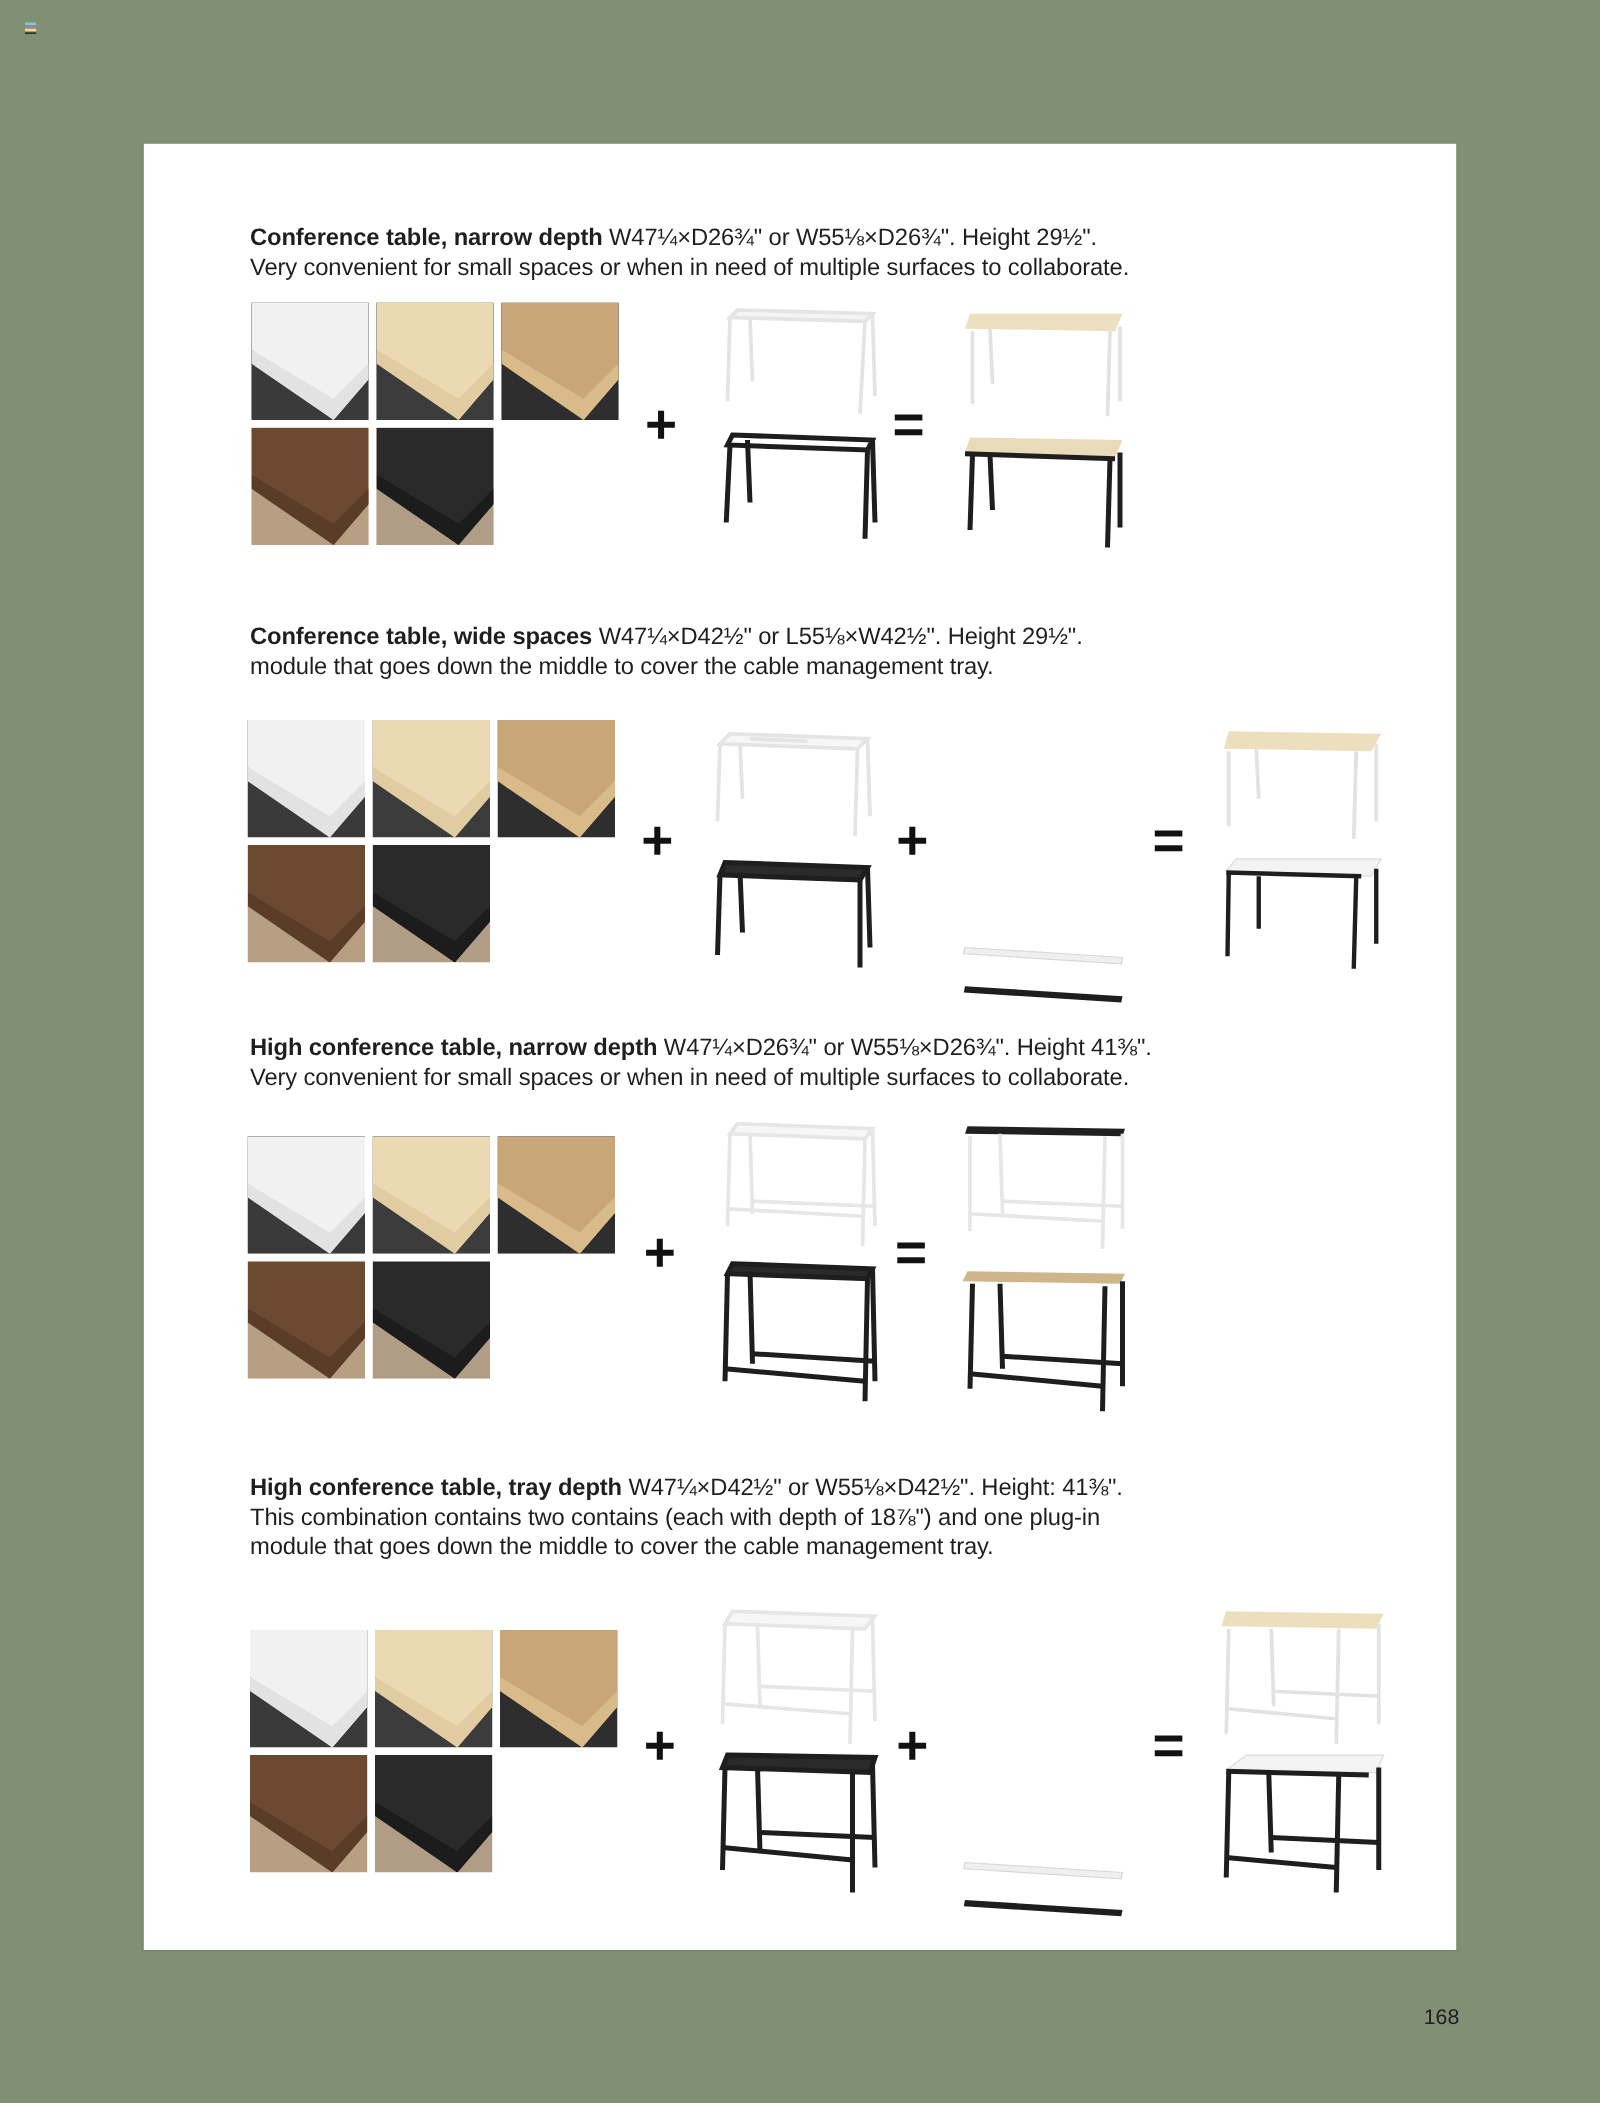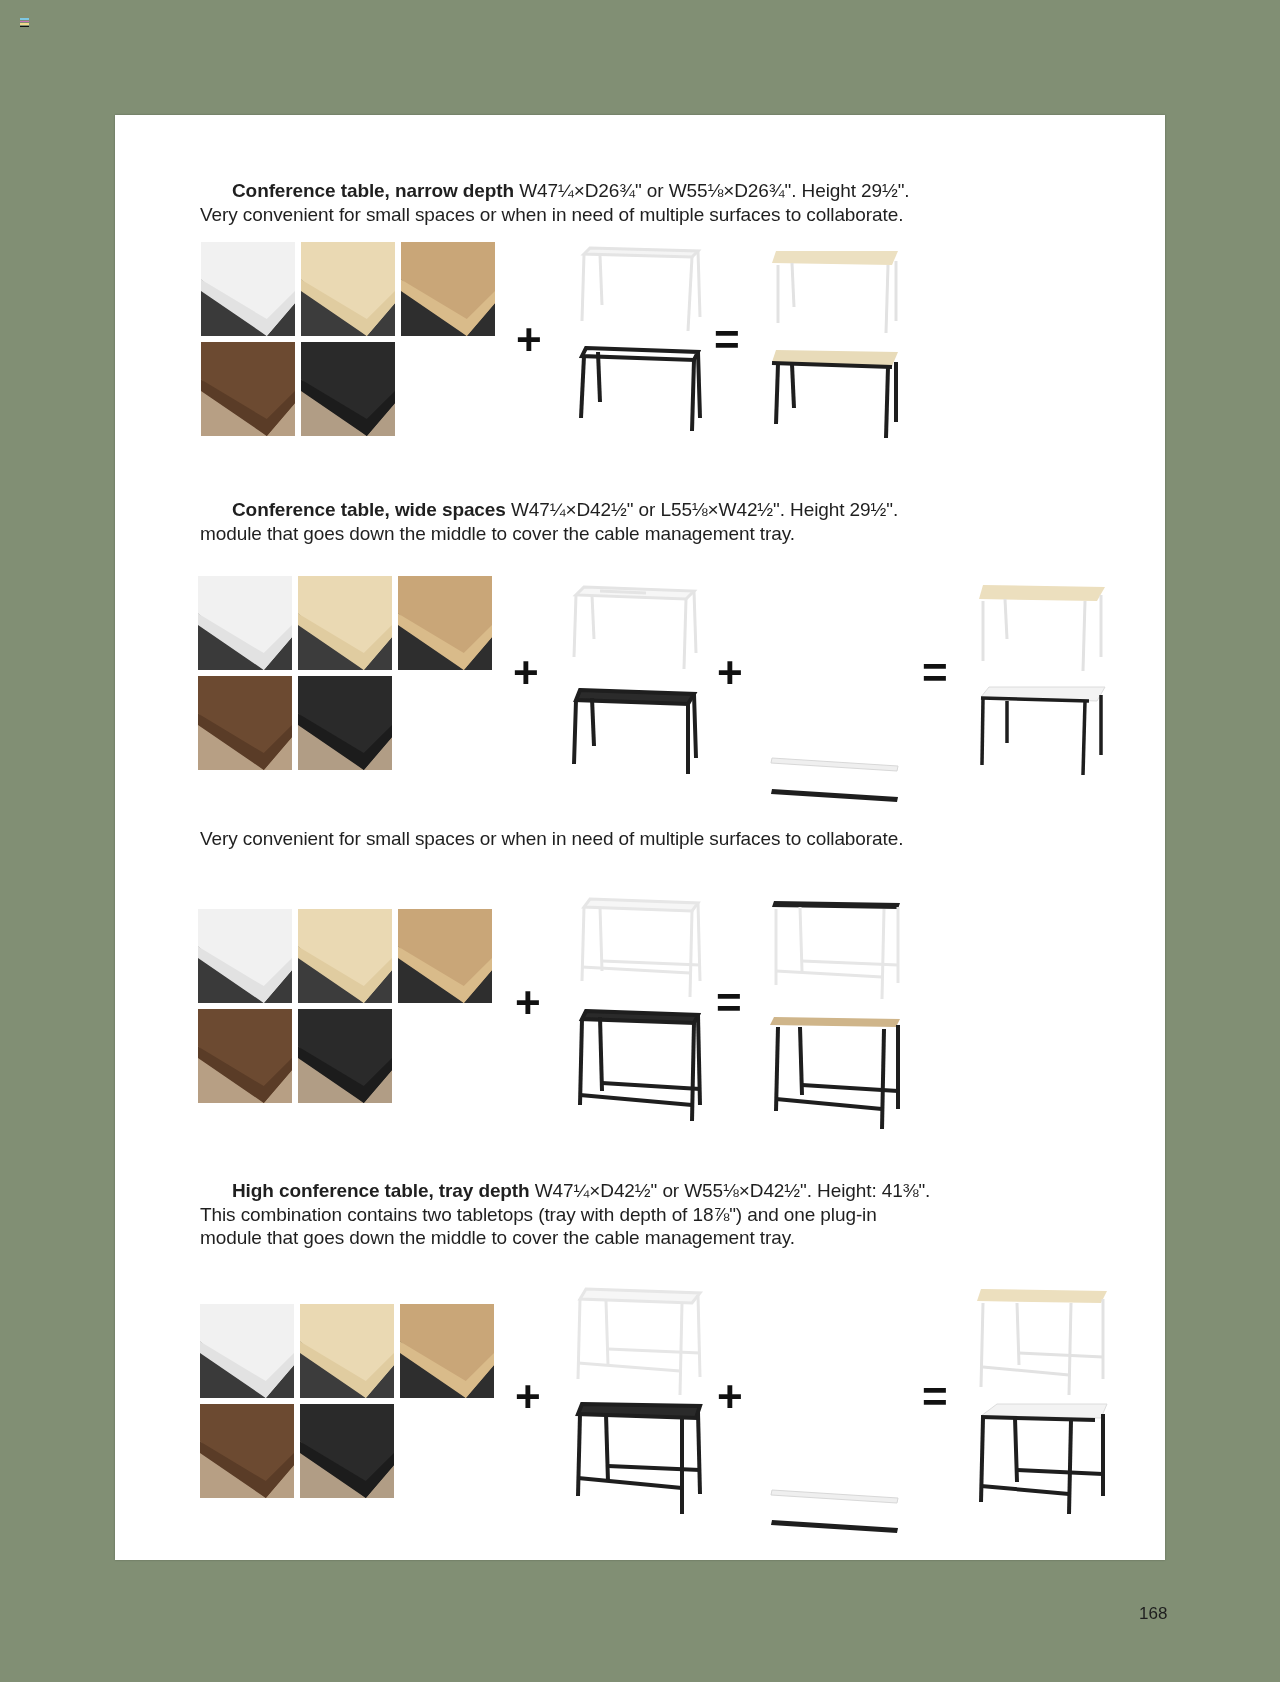--- a/index.html
+++ b/index.html
@@ -3,21 +3,21 @@
 <meta charset="utf-8">
 <style>
   html,body{margin:0;padding:0;}
   body{width:1280px;height:1682px;background:#818f74;position:relative;overflow:hidden;font-family:"Liberation Sans","DejaVu Sans",sans-serif;}
   .menu-icon{position:absolute;left:20px;top:18px;width:9px;height:9px;display:flex;flex-direction:column;gap:1px;}
   .menu-icon span{display:block;height:2px;width:9px;}
   .page{position:absolute;left:115px;top:115px;width:1050px;height:1445px;background:#ffffff;box-shadow:0 0 2px rgba(0,0,0,0.25);}
   .page-number{position:absolute;left:1139px;top:1604px;font-size:17px;color:#1e1e1e;}
   .section{position:absolute;left:0;width:1050px;}
   .desc{position:absolute;left:85px;font-size:19px;line-height:23.5px;color:#1f1f1f;letter-spacing:-0.1px;white-space:nowrap;}
-  .desc b{font-weight:bold;margin-left:32px;}
+  .desc b{font-weight:bold;}
   .swatches{position:absolute;width:300px;height:200px;}
   .swatch{position:absolute;width:94px;height:94px;overflow:hidden;}
   .swatch .floor{position:absolute;inset:0;}
   .swatch .top{position:absolute;left:0;top:0;width:100%;height:100%;clip-path:polygon(0 0,100% 0,100% 65%,70% 100%,0 40%);}
   .swatch .edge{position:absolute;left:0;top:0;width:100%;height:100%;clip-path:polygon(0 40%,70% 82%,100% 52%,100% 65%,70% 100%,0 52%);}
   .op{position:absolute;font-size:44px;font-weight:bold;color:#111;line-height:1;}
   svg.tbl{position:absolute;overflow:visible;}
 </style>
 </head>
 <body>
@@ -180,20 +180,21 @@
           <line x1="6" y1="18" x2="5" y2="84"></line>
           <line x1="30" y1="20" x2="30" y2="62"></line>
           <line x1="108" y1="20" x2="106" y2="94"></line>
           <line x1="124" y1="14" x2="124" y2="74"></line>
         </g>
       </svg>
   </div>
 
   <div class="section" style="top:0;">
     <div class="desc" style="top:712px;">
+      <div><b>High conference table, narrow depth</b><span> W47¼×D26¾" or W55⅛×D26¾". Height 41⅜".</span></div>
       <div>Very convenient for small spaces or when in need of multiple surfaces to collaborate.</div>
     </div>
     <div class="swatches sw" style="left:83px;top:794px;">
         <div class="swatch" style="left: 0px; top: 0px;">
           <div class="floor" style="background:#3a3a3a"></div>
           <div class="top" style="background:#f1f1f1"></div>
           <div class="edge" style="background:#e2e2e2"></div>
         </div>
         <div class="swatch" style="left: 100px; top: 0px;">
           <div class="floor" style="background:#3c3c3c"></div>
@@ -260,21 +261,21 @@
           <line x1="128" y1="12" x2="128" y2="96"></line>
           <line x1="6" y1="86" x2="112" y2="96"></line>
           <line x1="32" y1="72" x2="128" y2="78"></line>
         </g>
       </svg>
   </div>
 
   <div class="section" style="top:0;">
     <div class="desc" style="top:1064px;">
       <div><b>High conference table, tray depth</b><span> W47¼×D42½" or W55⅛×D42½". Height: 41⅜".</span></div>
-      <div>This combination contains two tabletops (tray with depth of 18⅞") and one plug-in</div>
+      <div>This combination contains two contains (each with depth of 18⅞") and one plug-in</div>
       <div>module that goes down the middle to cover the cable management tray.</div>
     </div>
     <div class="swatches sw" style="left:85px;top:1189px;">
         <div class="swatch" style="left: 0px; top: 0px;">
           <div class="floor" style="background:#3a3a3a"></div>
           <div class="top" style="background:#f1f1f1"></div>
           <div class="edge" style="background:#e2e2e2"></div>
         </div>
         <div class="swatch" style="left: 100px; top: 0px;">
           <div class="floor" style="background:#3c3c3c"></div>

